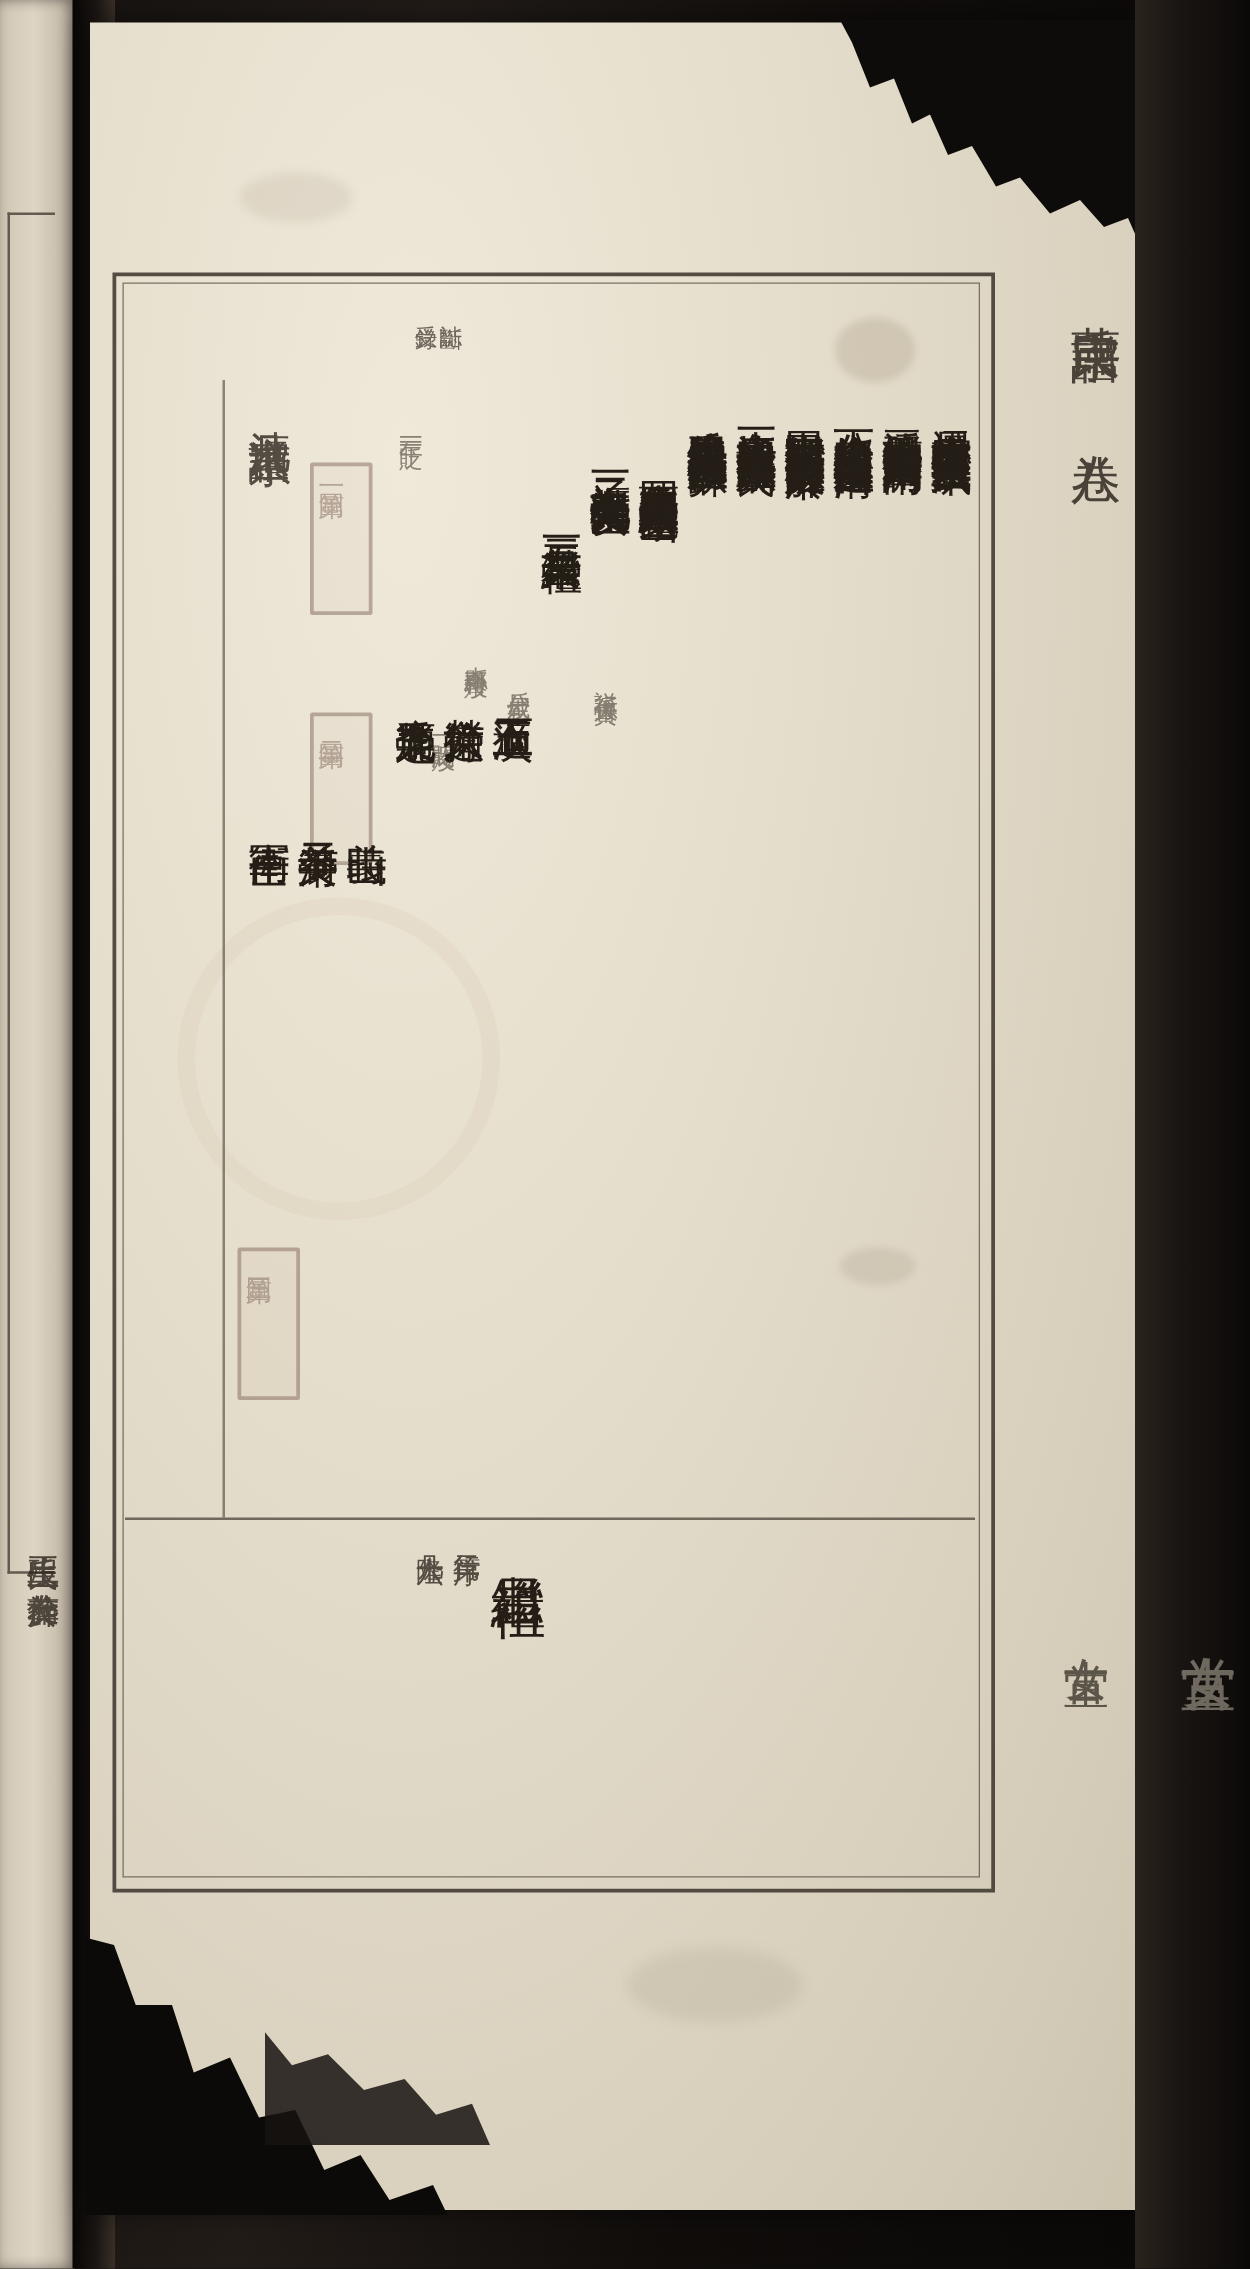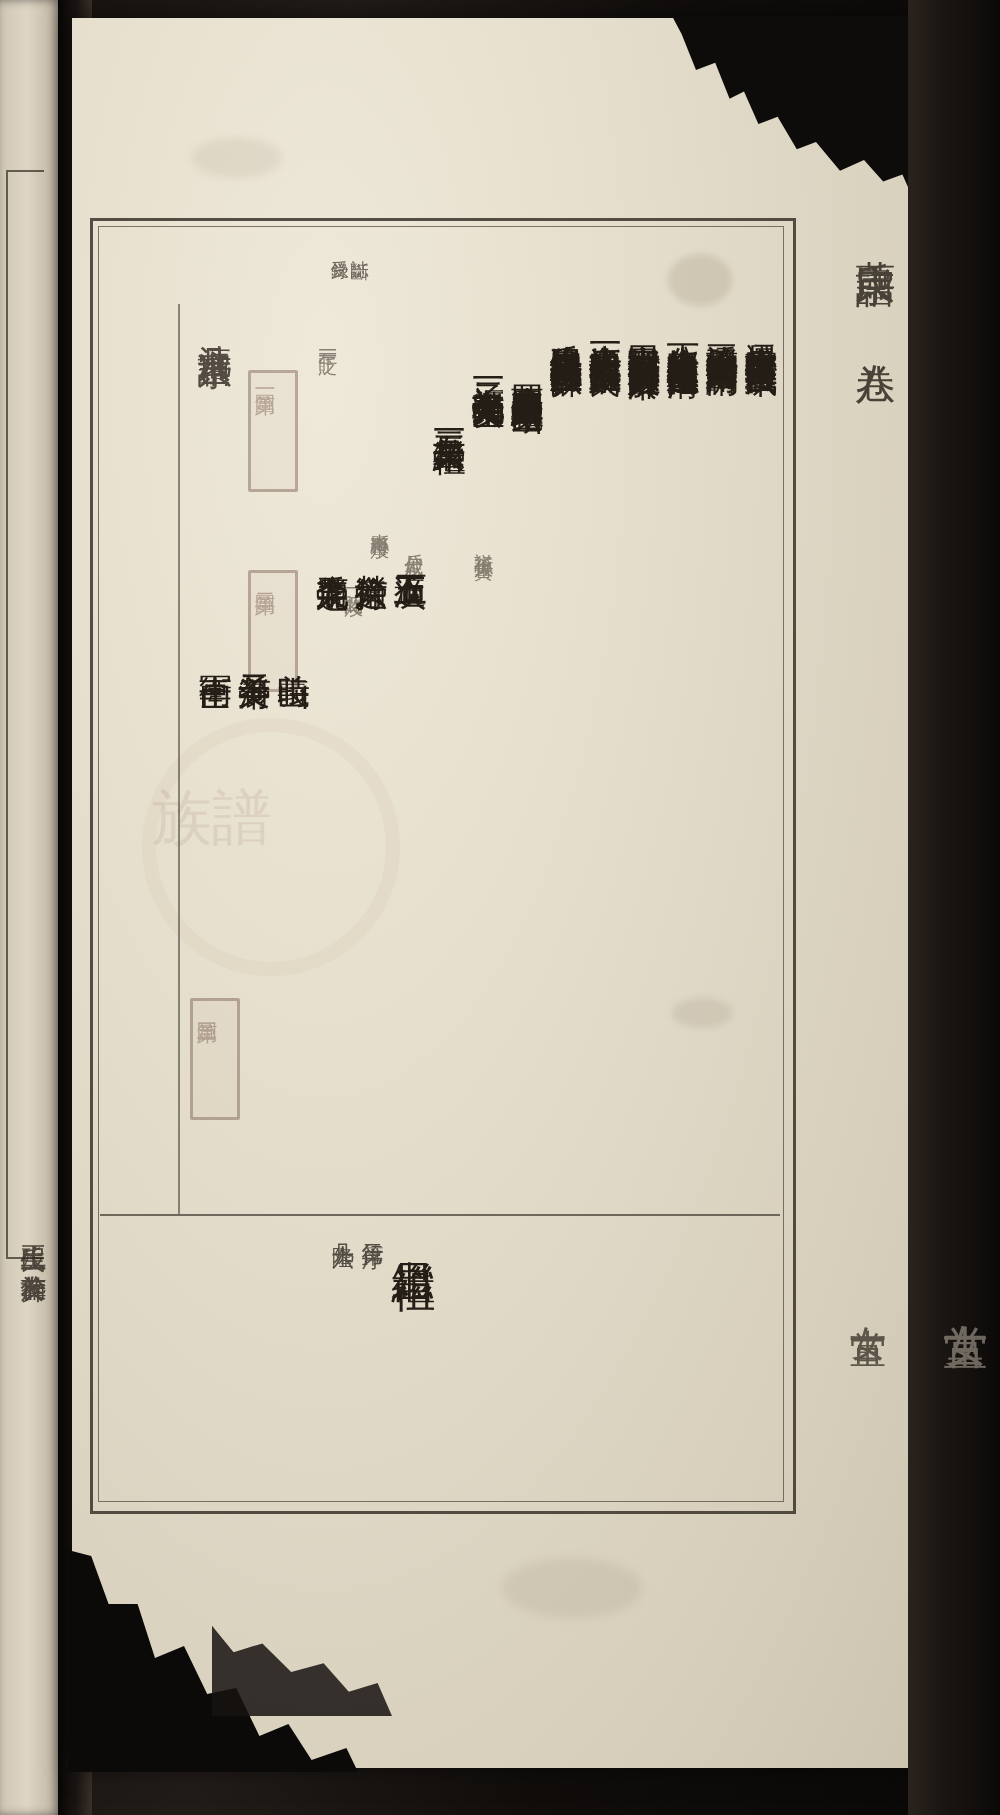--- a/index.html
+++ b/index.html
@@ -309,21 +309,20 @@
 
   <div class="left-page">
     <div class="left-page-inner"></div>
     <div class="left-col-text">王氏生歿 於一友倫葬</div>
   </div>
   <div class="gutter"></div>
 
   <div class="leaf">
 
     <div class="watermark"></div>
-    <div class="watermark-text">族譜</div>
 
     <div class="blem" style="left:120px;top:120px;width:90px;height:40px;background:rgba(120,100,80,0.10);filter:blur(4px);"></div>
     <div class="blem" style="left:430px;top:1540px;width:140px;height:60px;background:rgba(110,92,72,0.10);filter:blur(5px);"></div>
     <div class="blem" style="left:600px;top:980px;width:60px;height:30px;background:rgba(110,92,72,0.12);filter:blur(3px);"></div>
 
     <div class="ink-blob"></div>
 
     <div class="frame-outer"></div>
     <div class="frame-inner"></div>
     <div class="rule-h"></div>

